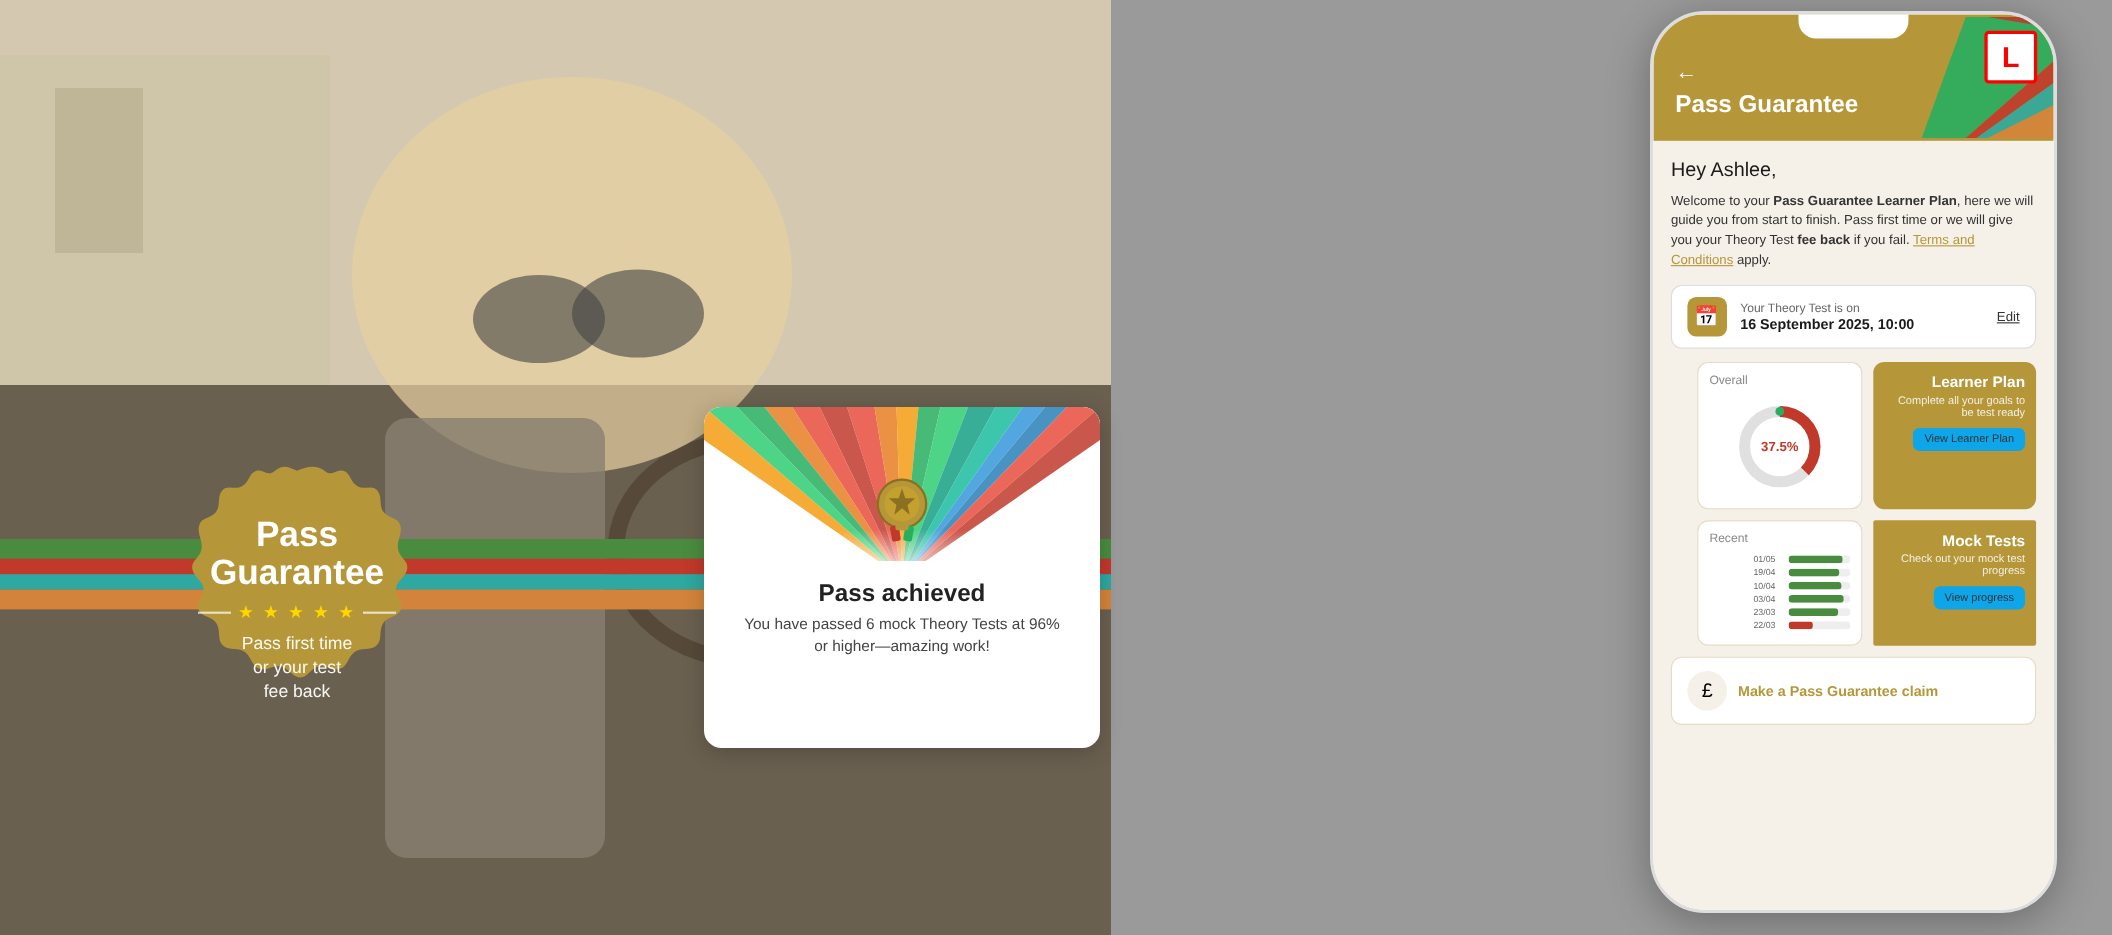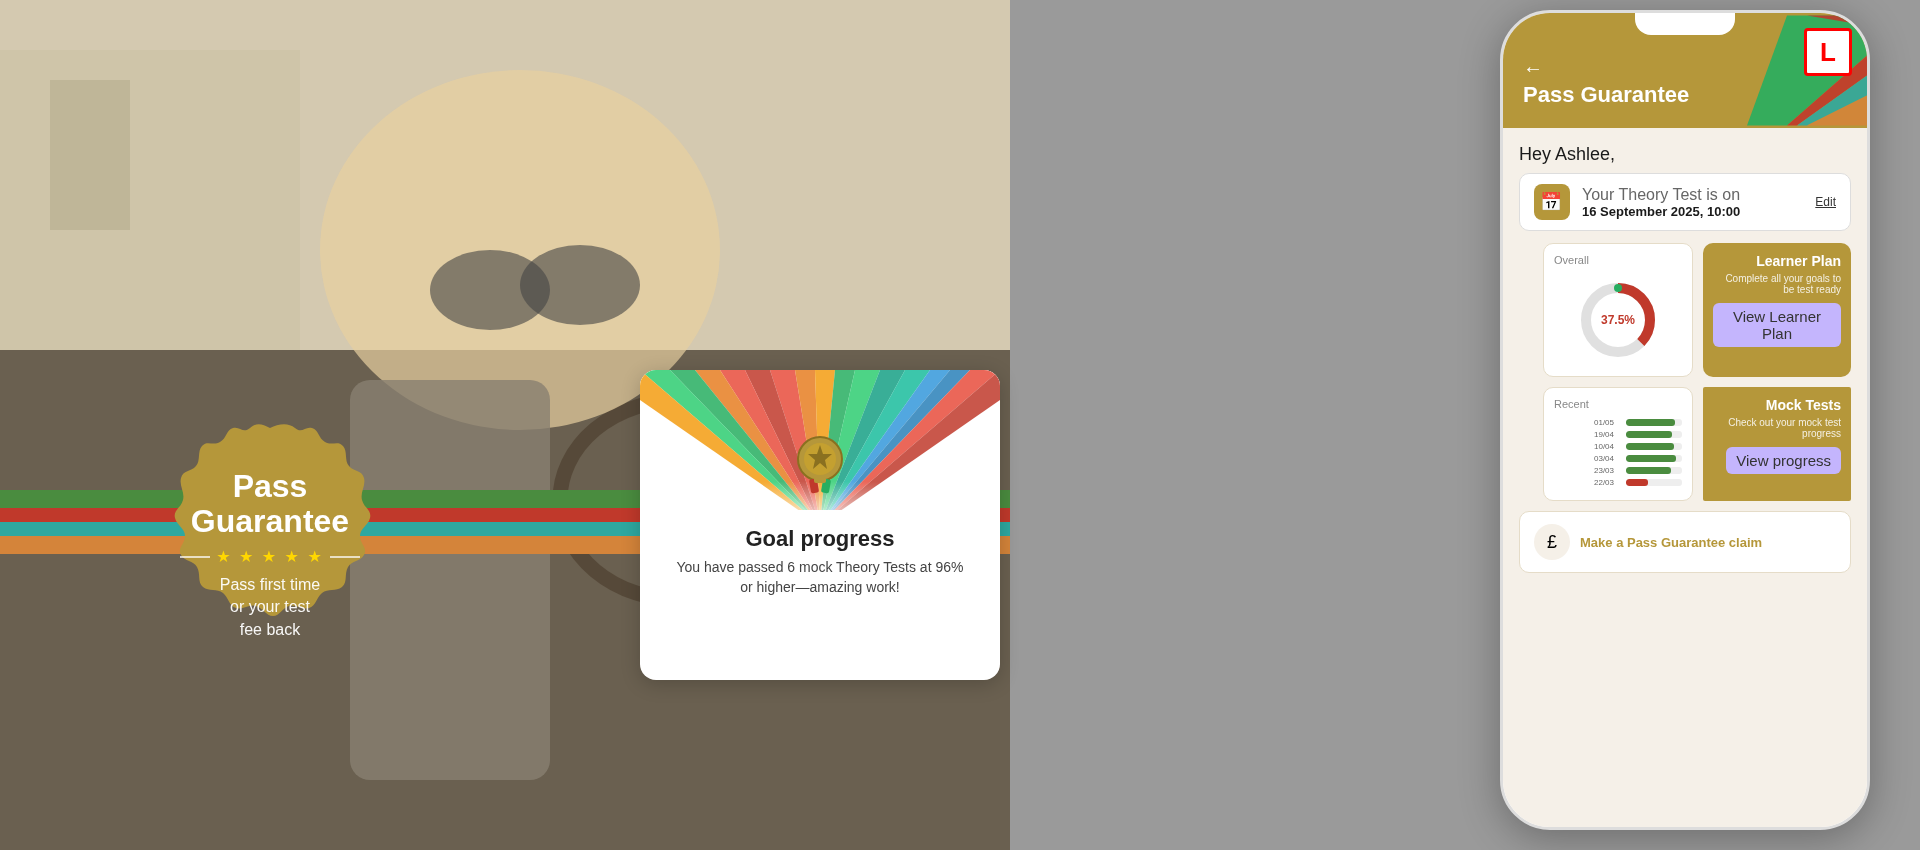--- a/index.html
+++ b/index.html
@@ -273,21 +273,21 @@
       color: white;
       font-size: 18px;
       flex-shrink: 0;
     }
 
     .test-info-text {
       flex: 1;
     }
 
     .test-info-label {
-      font-size: 16px;
+      font-size: 11px;
       color: #666;
     }
 
     .test-info-date {
       font-size: 13px;
       font-weight: bold;
       color: #1a1a1a;
     }
 
     .edit-btn {
@@ -340,25 +340,25 @@
     }
 
     .card-right-sub {
       font-size: 10px;
       color: rgba(255,255,255,0.85);
       text-align: right;
       margin-bottom: 8px;
     }
 
     .card-btn {
-      background: #c4b5fd;
+      background: #0ea5e9;
       border: none;
       border-radius: 6px;
       padding: 5px 10px;
-      font-size: 15px;
+      font-size: 10px;
       color: #333;
       cursor: pointer;
       font-weight: 500;
     }
 
     
     .donut-container {
       display: flex;
       align-items: center;
       justify-content: center;
@@ -569,21 +569,21 @@
 
         <polygon points="30,14 33,23 42,23 35,29 37,38 30,32 23,38 25,29 18,23 27,23" fill="#8a7020"></polygon>
 
         <rect x="20" y="48" width="8" height="14" rx="2" fill="#c0392b" transform="rotate(-10,24,55)"></rect>
         <rect x="32" y="48" width="8" height="14" rx="2" fill="#27ae60" transform="rotate(10,36,55)"></rect>
         <rect x="24" y="46" width="12" height="6" rx="2" fill="#b5973a"></rect>
       </svg>
     </div>
   </div>
   <div class="goal-card-content">
-    <div class="goal-card-title">Goal progress</div>
+    <div class="goal-card-title">Pass achieved</div>
     <div class="goal-card-text" style="white-space:pre-line;">You have passed 6 mock Theory Tests at 96%
 or higher—amazing work!</div>
   </div>
 </div>
 
 <div class="phone-container">
   <div class="phone-frame">
     <div class="phone-notch"></div>
     <div class="phone-screen">
 
@@ -602,20 +602,23 @@
         <div style="padding-top:12px;">
           <div class="phone-back-arrow">←</div>
           <div class="phone-header-title">Pass Guarantee</div>
         </div>
       </div>
 
       <div class="phone-content">
 
         <div class="greeting">Hey Ashlee,</div>
 
+        <div class="welcome-text">
+          Welcome to your <strong>Pass Guarantee Learner Plan</strong>, here we will guide you from start to finish. Pass first time or we will give you your Theory Test <strong>fee back</strong> if you fail. <a href="#">Terms and Conditions</a> apply.
+        </div>
 
         <div class="test-info-box">
           <div class="test-info-icon">📅</div>
           <div class="test-info-text">
             <div class="test-info-label">Your Theory Test is on</div>
             <div class="test-info-date">16 September 2025, 10:00</div>
           </div>
           <button class="edit-btn">Edit</button>
         </div>
 

